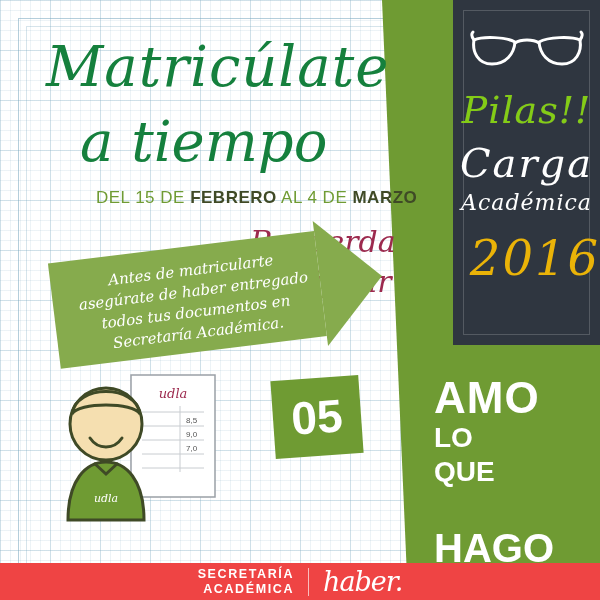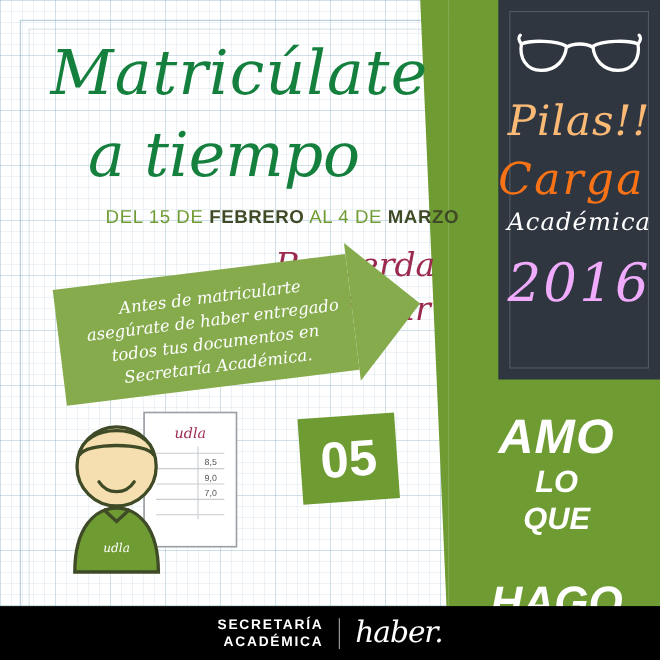--- a/index.html
+++ b/index.html
@@ -81,74 +81,73 @@
     transform: translateX(-50%);
     top: 26px;
     width: 118px;
     height: 44px;
   }
   .pilas {
     position: absolute;
     left: 0; right: 0;
     top: 88px;
     text-align: center;
-    color: #fdba74;
+    color: #84cc16;
     font-family: "DejaVu Serif", serif;
     font-style: italic;
     font-size: 38px;
     letter-spacing: 1px;
     text-shadow: 0 0 1px rgba(255,255,255,0.15);
   }
   .carga {
     position: absolute;
     left: 0; right: 0;
     top: 140px;
-    text-align: left;
-    color: #f97316;
+    text-align: center;
+    color: #ffffff;
     font-family: "DejaVu Serif", serif;
     font-style: italic;
     font-size: 40px;
     letter-spacing: 2px;
   }
   .academica-chalk {
     position: absolute;
     left: 0; right: 0;
     top: 190px;
     text-align: center;
     color: #ffffff;
     font-family: "DejaVu Serif", serif;
     font-style: italic;
     font-size: 22px;
     letter-spacing: 1px;
   }
   .year {
     position: absolute;
     left: 0; right: 0;
     top: 230px;
-    text-align: center;
-    color: #f0abfc;
+    text-align: right;
+    color: #eab308;
     font-family: "DejaVu Serif", serif;
     font-style: italic;
     font-size: 48px;
     letter-spacing: 2px;
   }
 
   
   .slogan {
     position: absolute;
-    right: 12px;
+    right: 2px;
     top: 375px;
     width: 192px;
-    text-align: center;
+    text-align: left;
     padding-left: 28px;
     box-sizing: border-box;
     color: #ffffff;
     font-family: "Liberation Sans", sans-serif;
     font-weight: bold;
-    font-style: italic;
   }
   .slogan .l1 { font-size: 44px; line-height: 46px; letter-spacing: 1px; }
   .slogan .l2 { font-size: 28px; line-height: 34px; }
   .slogan .l3 { font-size: 28px; line-height: 34px; }
   .slogan .l4 { font-size: 40px; line-height: 46px; margin-top: 36px; }
 
   
   .headline {
     position: absolute;
     left: 46px;
@@ -248,22 +247,22 @@
   }
 
   
   .student { position: absolute; left: 38px; top: 362px; width: 170px; height: 160px; }
   .report  { position: absolute; left: 128px; top: 372px; width: 90px; height: 128px; }
 
   
   .bottom-bar {
     position: absolute;
     left: 0; bottom: 0;
-    width: 600px; height: 49px;
-    background: #000000;
+    width: 600px; height: 37px;
+    background: #ef4444;
   }
   .bottom-bar .inner {
     position: absolute;
     left: 0; right: 0; top: 0; bottom: 0;
     display: flex;
     align-items: center;
     justify-content: center;
     gap: 14px;
   }
   .sec {

